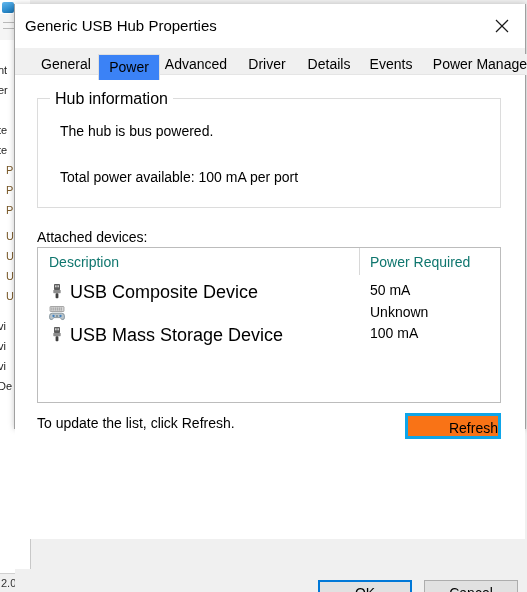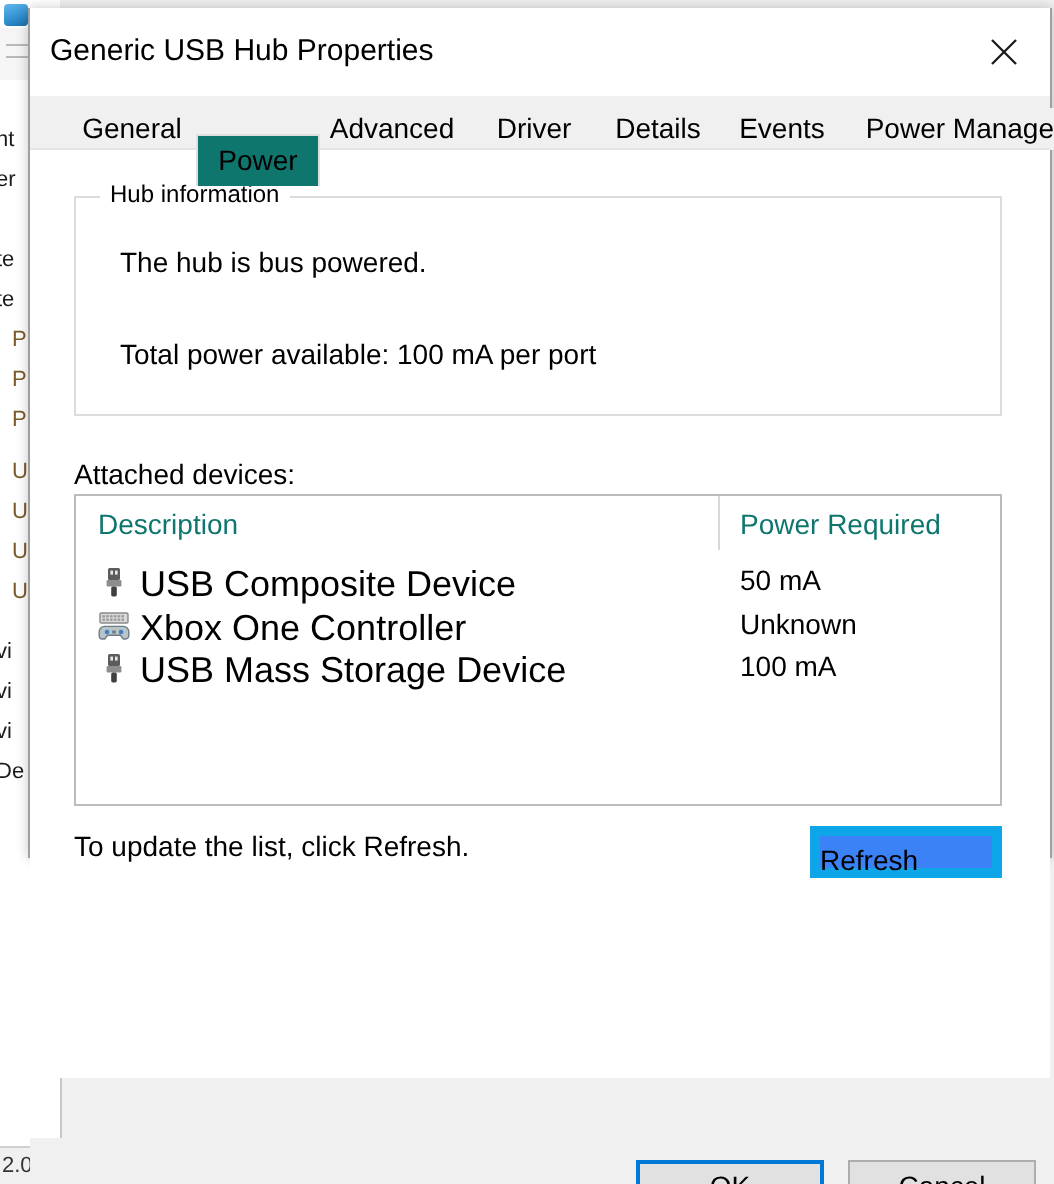--- a/index.html
+++ b/index.html
@@ -133,24 +133,24 @@
     font-size: 14px;
     color: #000;
     background: #f0f0f0;
     line-height: 20px;
     text-align: center;
     white-space: nowrap;
     font-family: "Liberation Sans", sans-serif;
     cursor: default;
   }
   .tab.selected {
-    top: 19px;
+    top: 6px;
     height: 26px;
     line-height: 24px;
-    background: #0f766e;
+    background: #3b82f6;
     border: 1px solid #e0e0e0;
     border-bottom: none;
     z-index: 3;
   }
 
   
   #tabpanel {
     position: absolute;
     left: 0; top: 70px;
     width: 510px;
@@ -166,21 +166,21 @@
     left: 22px; top: 23px;
     width: 464px; height: 110px;
     border: 1px solid #dcdcdc;
     box-sizing: border-box;
   }
   #hub-groupbox-label {
     position: absolute;
     left: 12px; top: -9px;
     background: #ffffff;
     padding: 0 5px;
-    font-size: 12px;
+    font-size: 16px;
     color: #000;
     white-space: nowrap;
   }
   .hub-line {
     position: absolute;
     left: 22px;
     font-size: 14px;
     color: #000;
     white-space: nowrap;
   }
@@ -254,28 +254,28 @@
     position: absolute;
     left: 22px; top: 340px;
     font-size: 14px;
     color: #000;
     white-space: nowrap;
   }
   #refresh-button {
     position: absolute;
     left: 390px; top: 338px;
     width: 96px; height: 26px;
-    background: #3b82f6;
-    border: 5px solid #0ea5e9;
+    background: #f97316;
+    border: 3px solid #0ea5e9;
     box-sizing: border-box;
     font-size: 14px;
     color: #000;
     font-family: "Liberation Sans", sans-serif;
     line-height: 24px;
-    text-align: left;
+    text-align: right;
     cursor: default;
   }
 
   
   #footer {
     position: absolute;
     left: 0; top: 565px;
     width: 510px;
     height: 48px;
     background: #f0f0f0;
@@ -397,21 +397,20 @@
                   <rect x="6" y="4.3" width="1.3" height="1.1"></rect>
                   <rect x="7.9" y="4.3" width="1.3" height="1.1"></rect>
                   <rect x="9.8" y="4.3" width="1.3" height="1.1"></rect>
                   <rect x="11.7" y="4.3" width="1.3" height="1.1"></rect>
                 </g>
                 <path d="M3.2 8.2 h9.6 a2.6 2.6 0 0 1 2.6 2.6 v2.1 a1.6 1.6 0 0 1 -1.6 1.6 h-1.1 l-1.5 -1.9 h-6.4 l-1.5 1.9 h-1.1 a1.6 1.6 0 0 1 -1.6 -1.6 v-2.1 a2.6 2.6 0 0 1 2.6 -2.6 z" fill="#b9c4ca" stroke="#6d7d86" stroke-width="0.7"></path>
                 <circle cx="4.5" cy="11" r="1.15" fill="#3d7fbf"></circle>
                 <circle cx="11.5" cy="11" r="1.15" fill="#3d7fbf"></circle>
                 <rect x="7.1" y="10.3" width="1.8" height="1.5" rx="0.3" fill="#6d7d86"></rect>
               </svg></div>
-            <div class="device-name">Xbox One Controller</div>
             <div class="device-power">Unknown</div>
           </div>
           <div class="device-row" style="top: 76px;">
             <div class="device-icon"><svg width="16" height="16" viewBox="0 0 16 16">
                 <rect x="5" y="1" width="6" height="6" rx="0.8" fill="#5c5c5c"></rect>
                 <rect x="6.2" y="2.3" width="1.3" height="2" fill="#e8e8e8"></rect>
                 <rect x="8.5" y="2.3" width="1.3" height="2" fill="#e8e8e8"></rect>
                 <rect x="4.3" y="7" width="7.4" height="3.2" rx="0.6" fill="#8d8d8d"></rect>
                 <rect x="6.6" y="10.2" width="2.8" height="5" rx="0.8" fill="#3f3f3f"></rect>
               </svg></div>

